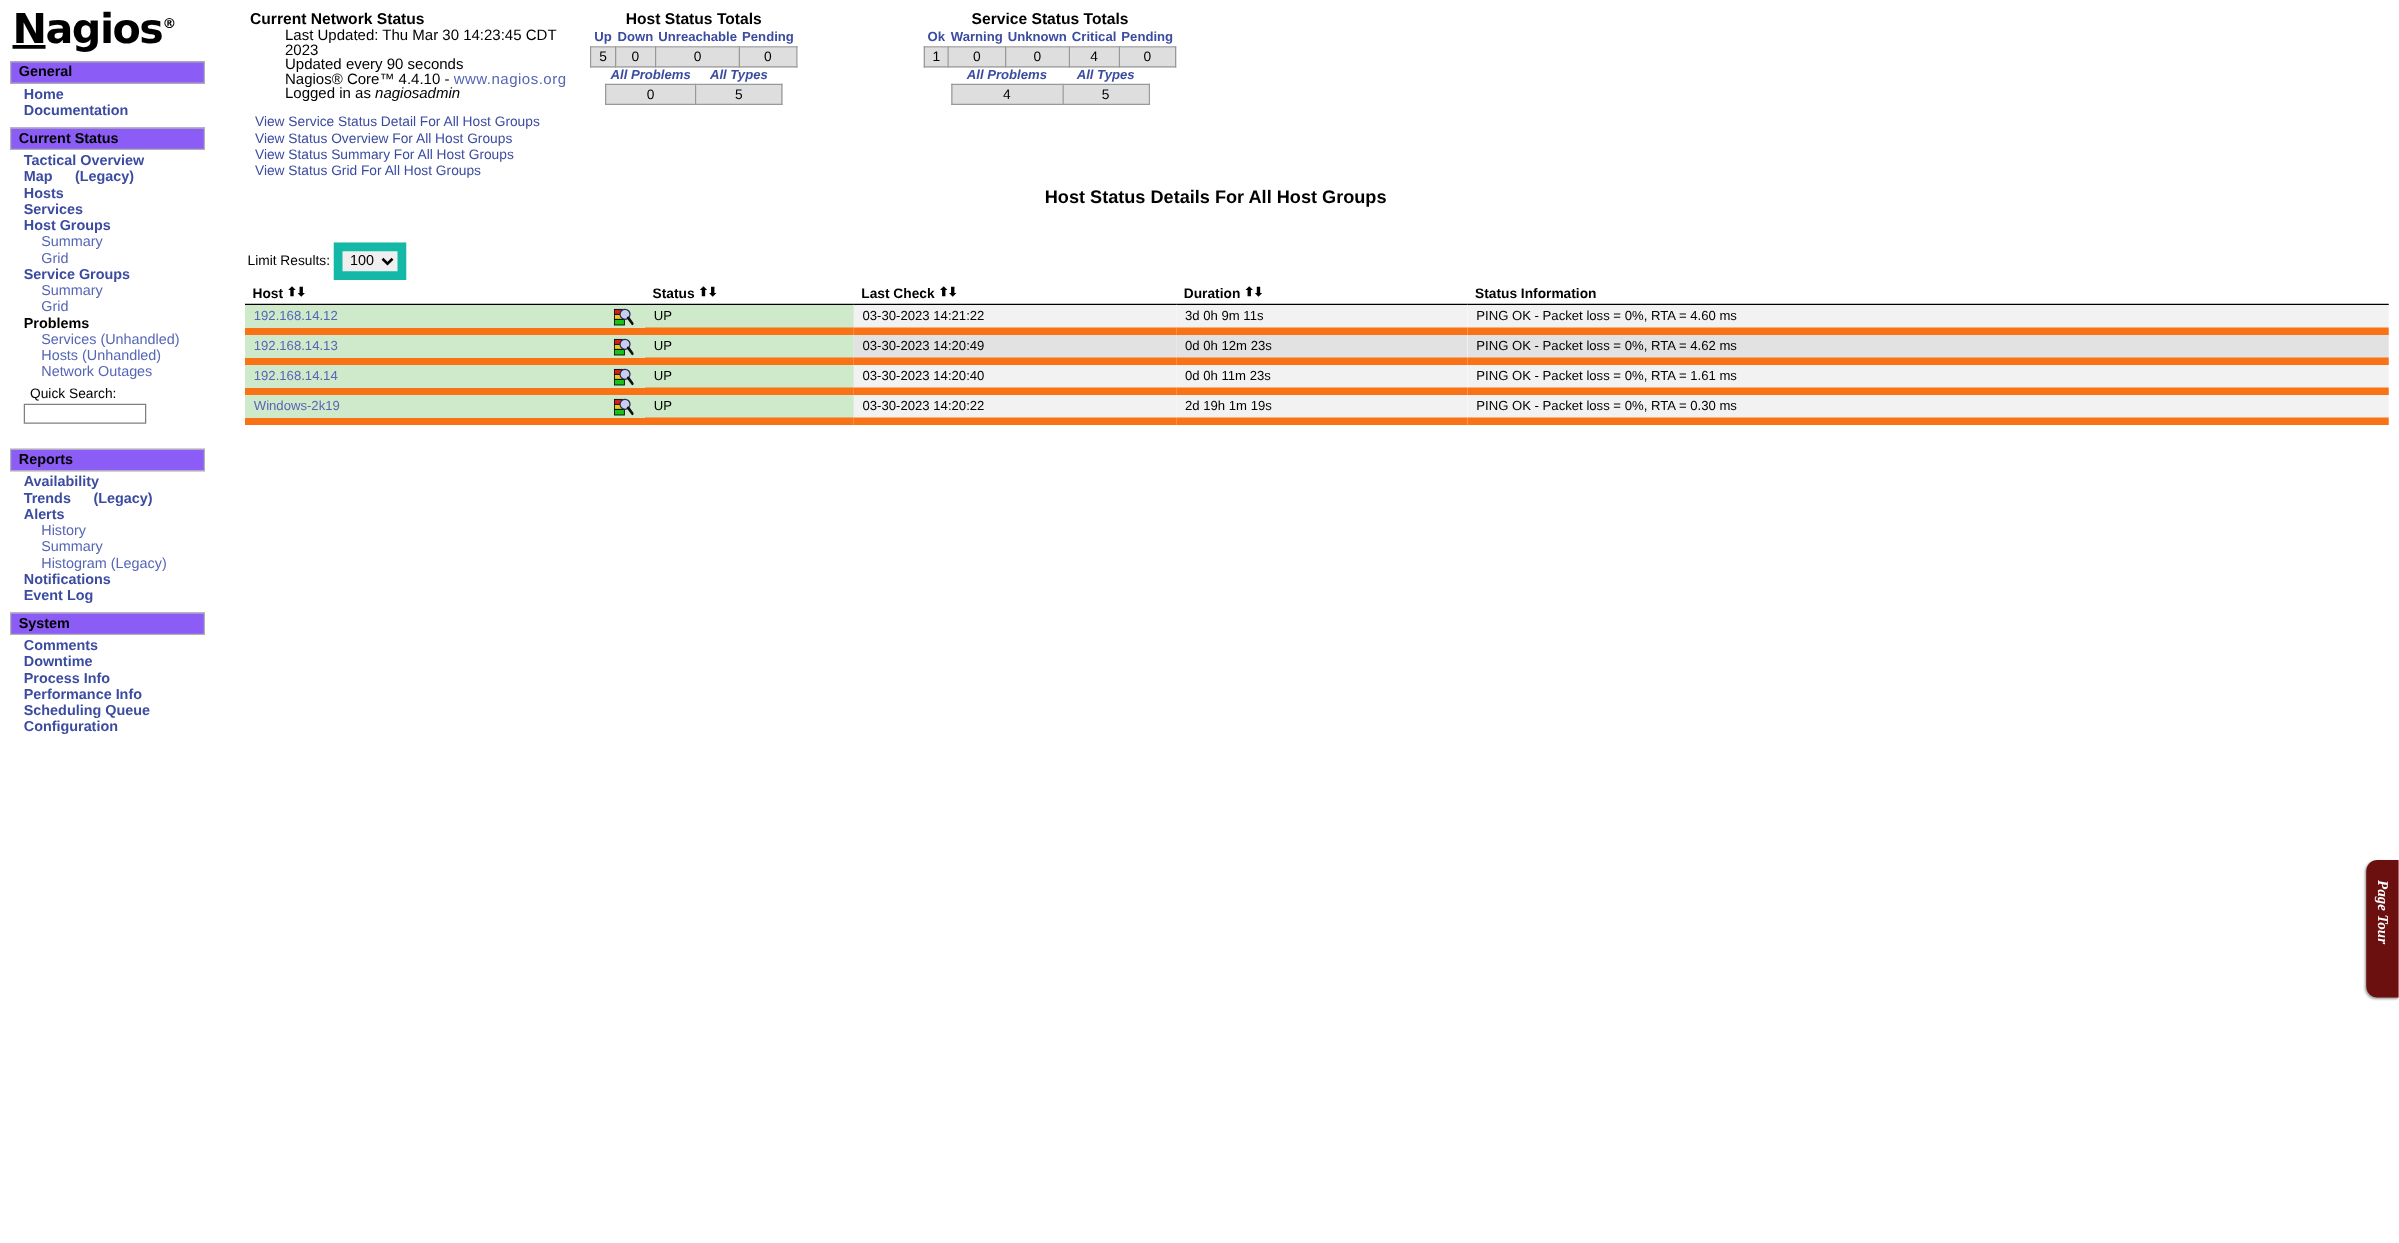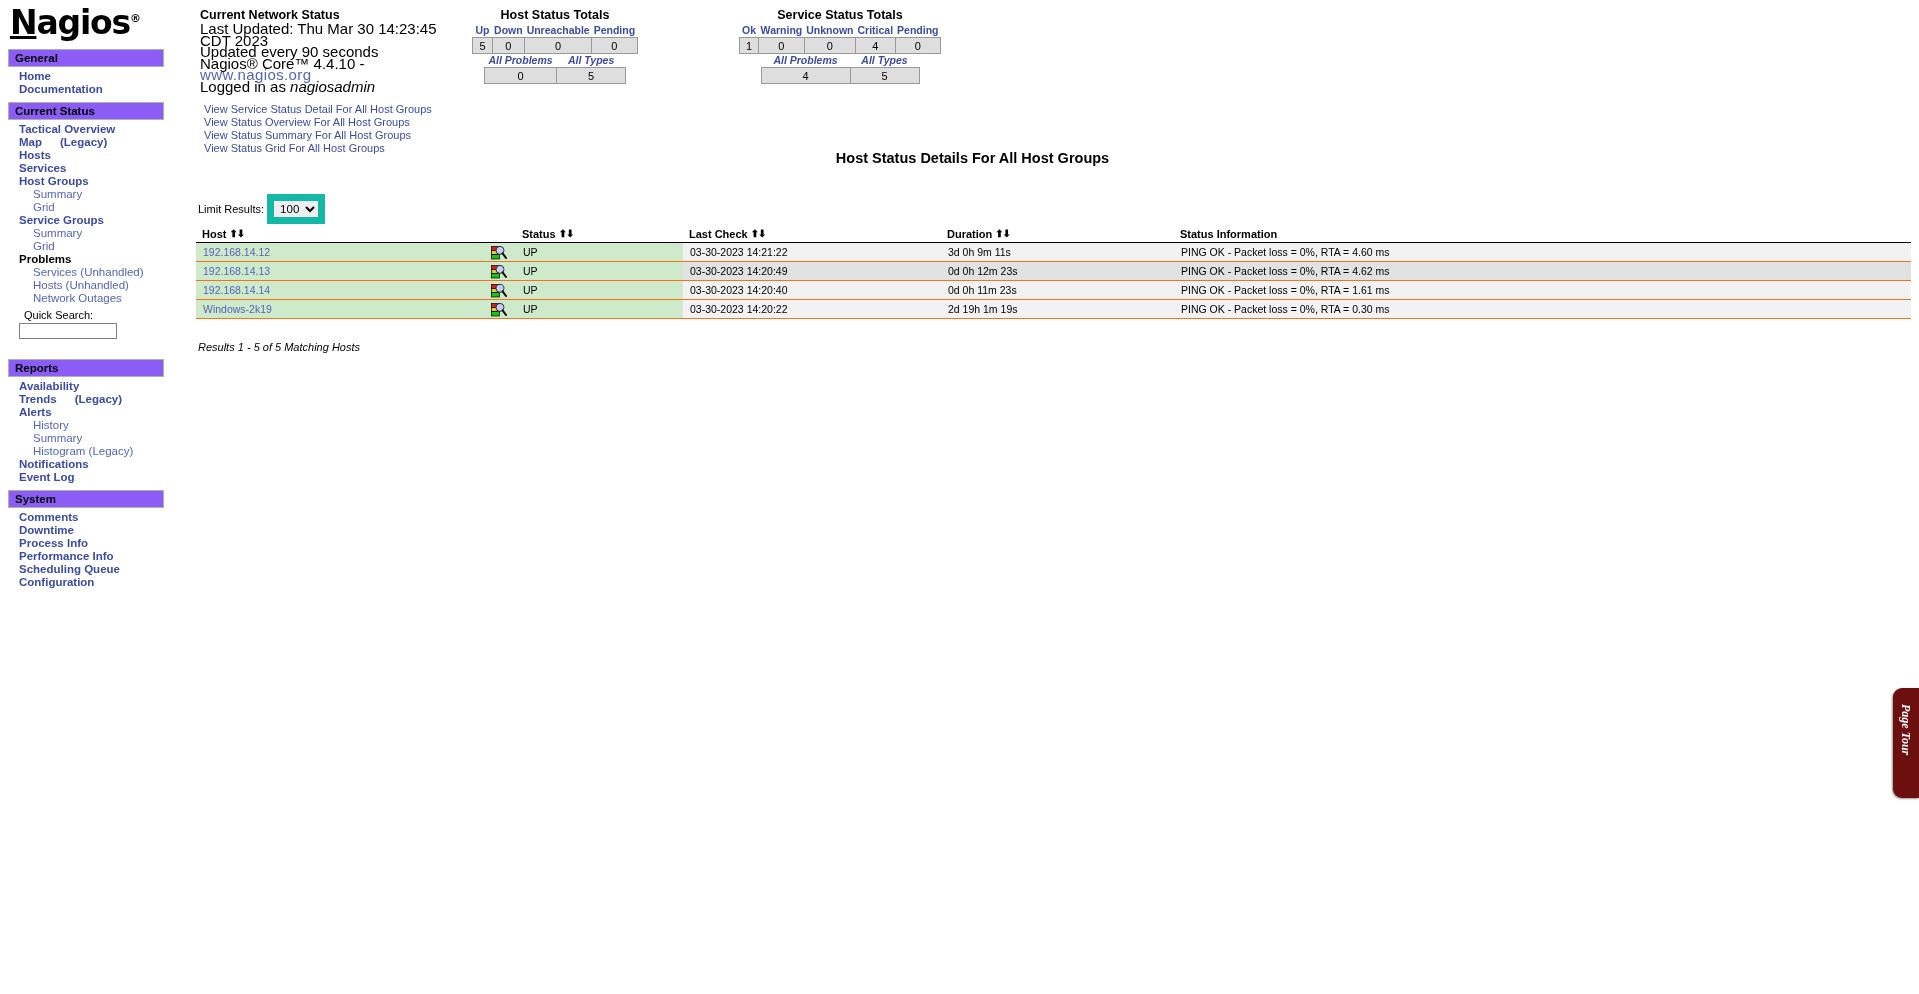--- a/index.html
+++ b/index.html
@@ -108,23 +108,24 @@
     position: absolute;
     left: 0; top: 0;
     width: 260px;
   }
   .cns-title {
     font-size: 12.5px;
     font-weight: bold;
     margin: 0 0 1px 0;
   }
   .cns-line {
-    font-size: 15px;
+    font-size: 12px;
     line-height: 11.5px;
     color: #000;
+    margin-left: 28px;
   }
   .cns-line a {
     color: #5566b5;
     text-decoration: none;
     letter-spacing: 0.4px;
   }
   .cns-line .ital { font-style: italic; }
   .cns-links {
     margin-top: 11px;
     padding-left: 4px;
@@ -225,21 +226,21 @@
   .sort-arrows {
     display: inline-block;
     margin-left: 3px;
     letter-spacing: -1px;
     font-size: 10px;
     vertical-align: 1px;
   }
   table.status-table td {
     font-size: 10.5px;
     padding: 3px 0 3px 7px;
-    border-bottom: 1px solid #f97316;
+    border-bottom: 6px solid #f97316;
     height: 12px;
     vertical-align: middle;
     overflow: hidden;
     white-space: nowrap;
   }
   td.host-cell {
     background: #cfe9cb;
     position: relative;
     padding-right: 0;
   }
@@ -499,20 +500,19 @@
                   <line x1="11.6" y1="8.3" x2="15" y2="13" stroke="#111" stroke-width="2.1" stroke-linecap="round"></line>
                 </svg></span></td>
             <td class="status-cell">UP</td>
             <td class="light-row">03-30-2023 14:20:22</td>
             <td class="light-row">2d 19h 1m 19s</td>
             <td class="light-row">PING OK - Packet loss = 0%, RTA = 0.30 ms</td>
           </tr>
         </tbody>
     </table>
 
-    <div class="results-line">Results 1 - 5 of 5 Matching Hosts</div>
   </div>
 
   <div id="page-tour">
     <span>Page Tour</span>
   </div>
 
 </div>
 
 </body></html>

